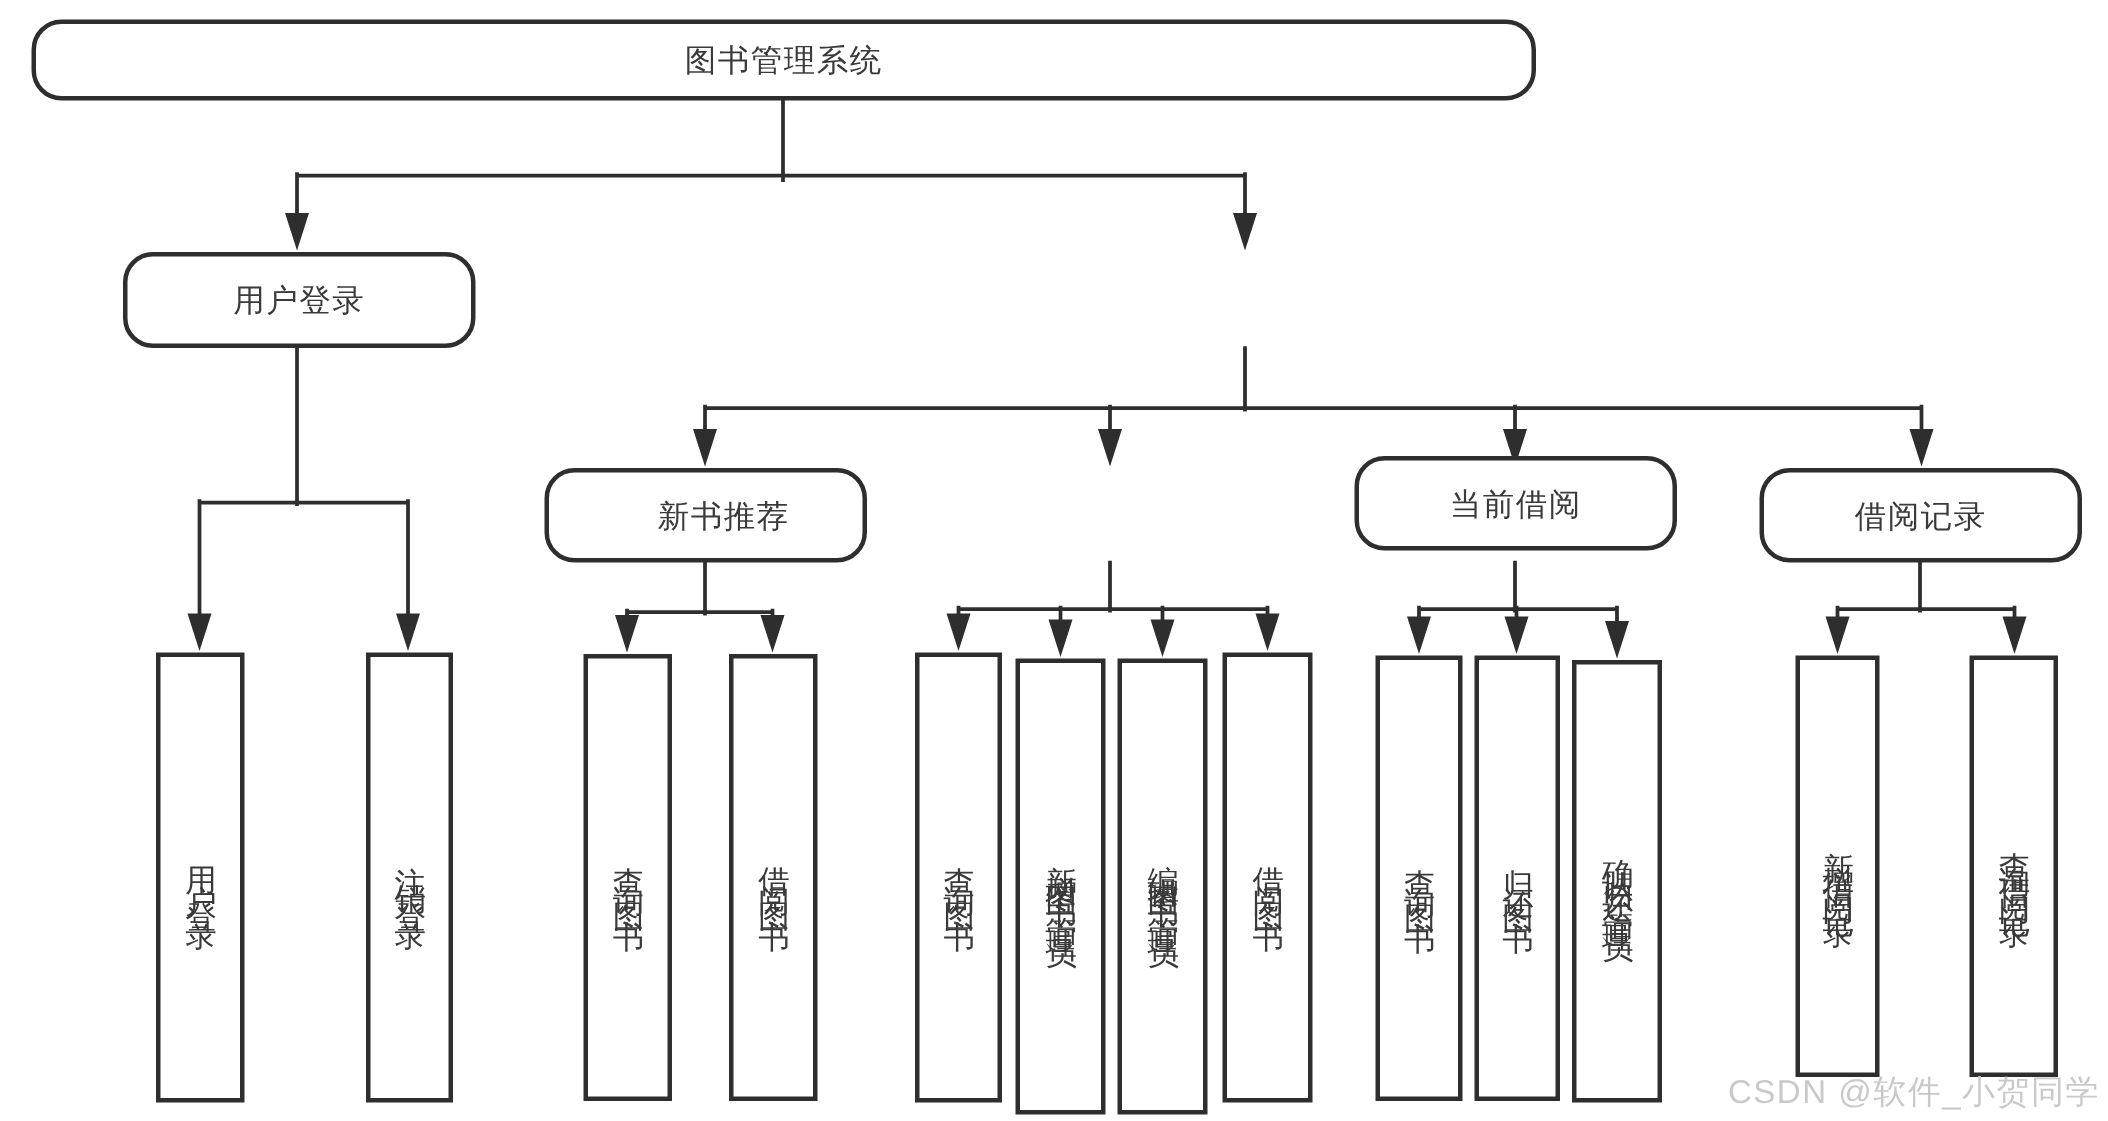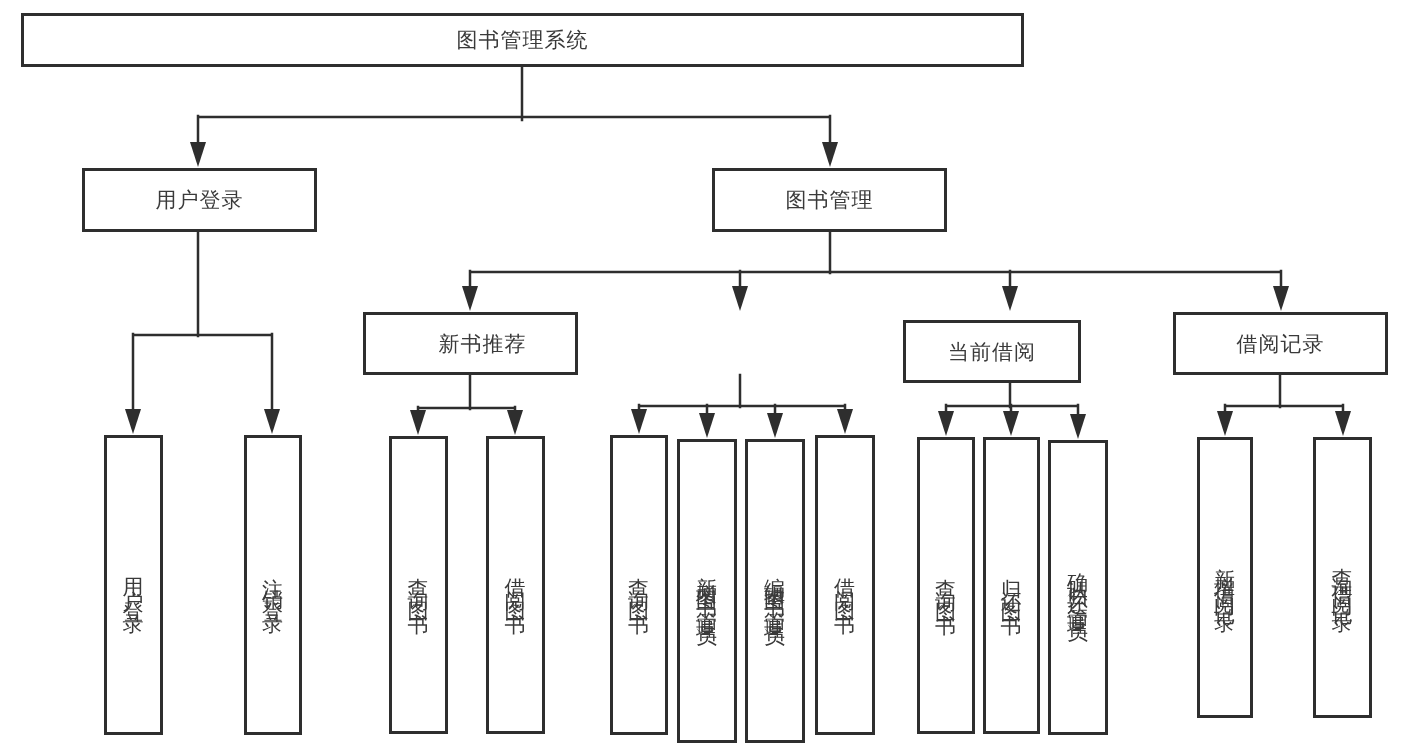--- a/index.html
+++ b/index.html
@@ -6,21 +6,21 @@
   .canvas {
     position:relative; width:1405px; height:747px; background:#ffffff;
     font-family:"Liberation Sans","DejaVu Sans",sans-serif; color:#333333; overflow:hidden;
   }
   svg.connectors { position:absolute; left:0; top:0; z-index:1; }
   .box {
     position:absolute; box-sizing:border-box; background:#ffffff;
     border:3px solid #2e2e2e; display:flex; align-items:center; justify-content:center;
     z-index:2; color:#3a3a3a;
   }
-  .hbox { font-size:21px; letter-spacing:1px; white-space:nowrap; }
+  .hbox { font-size:21px; letter-spacing:1px; white-space:nowrap;border-radius:20px; }
   .vbox { writing-mode:vertical-rl; text-orientation:mixed; font-size:21px; line-height:1; }
   .v4 { letter-spacing:12px; }
   .v6 { letter-spacing:9px; }
   .v9 { letter-spacing:7px; }
   .watermark {
     position:absolute; right:5px; bottom:4px; z-index:10;
     font-size:22px; color:#c9c9c9; letter-spacing:1px; white-space:nowrap;
   }
 </style>
 </head>
@@ -57,38 +57,38 @@
       <polygon points="1003,411 1019,411 1011,436"></polygon>
       <polygon points="1070,414 1086,414 1078,439"></polygon>
       <polygon points="1217,411 1233,411 1225,436"></polygon>
       <polygon points="1335,411 1351,411 1343,436"></polygon>
     </g>
   </svg>
 
   <div class="box hbox" style="left:21px;top:13px;width:1003px;height:54px;">图书管理系统</div>
 
   <div class="box hbox" style="left:82px;top:168px;width:235px;height:64px;">用户登录</div>
-  <div class="box hbox" style="left:712px;top:168px;width:235px;height:64px;">图书管理</div>
 
   <div class="box hbox" style="left:363px;top:312px;width:215px;height:63px;padding-left:24px;">新书推荐</div>
-  <div class="box hbox" style="left:903px;top:320px;width:178px;height:63px;text-align:center;">当前借阅</div>
+  <div class="box hbox" style="left:903px;top:304px;width:215px;height:63px;text-align:center;">当前借阅</div>
   <div class="box hbox" style="left:1173px;top:312px;width:215px;height:63px;">借阅记录</div>
 
   <div class="box vbox v4" style="left:104px;top:435px;width:59px;height:300px;">用户登录</div>
   <div class="box vbox v4" style="left:244px;top:435px;width:58px;height:300px;">注销登录</div>
 
   <div class="box vbox v4" style="left:389px;top:436px;width:59px;height:298px;">查询图书</div>
   <div class="box vbox v4" style="left:486px;top:436px;width:59px;height:298px;">借阅图书</div>
 
   <div class="box vbox v4" style="left:610px;top:435px;width:58px;height:300px;">查询图书</div>
   <div class="box vbox v9" style="left:677px;top:439px;width:60px;height:304px;">新增图书（管理员）</div>
   <div class="box vbox v9" style="left:745px;top:439px;width:60px;height:304px;">编辑图书（管理员）</div>
   <div class="box vbox v4" style="left:815px;top:435px;width:60px;height:300px;">借阅图书</div>
 
   <div class="box vbox v4" style="left:917px;top:437px;width:58px;height:297px;">查询图书</div>
   <div class="box vbox v4" style="left:983px;top:437px;width:57px;height:297px;">归还图书</div>
   <div class="box vbox v9" style="left:1048px;top:440px;width:60px;height:295px;">确认归还（管理员）</div>
 
   <div class="box vbox v6" style="left:1197px;top:437px;width:56px;height:281px;">新增借阅记录</div>
   <div class="box vbox v6" style="left:1313px;top:437px;width:59px;height:281px;">查询借阅记录</div>
 
+  <div class="watermark">CSDN @软件_小贺同学</div>
 
 </div>
 
 </body></html>

